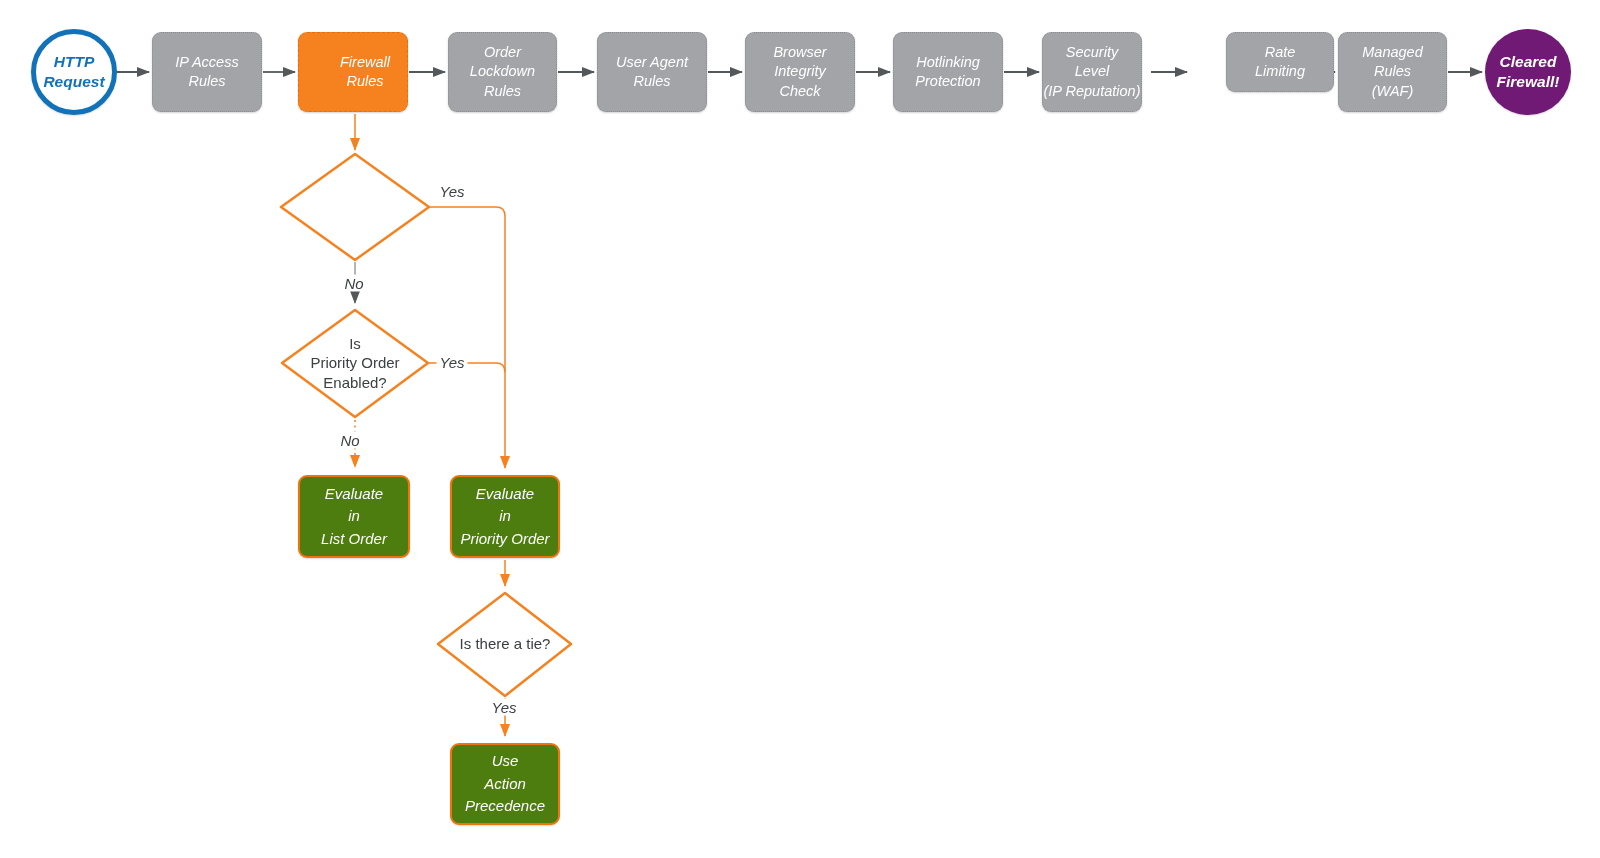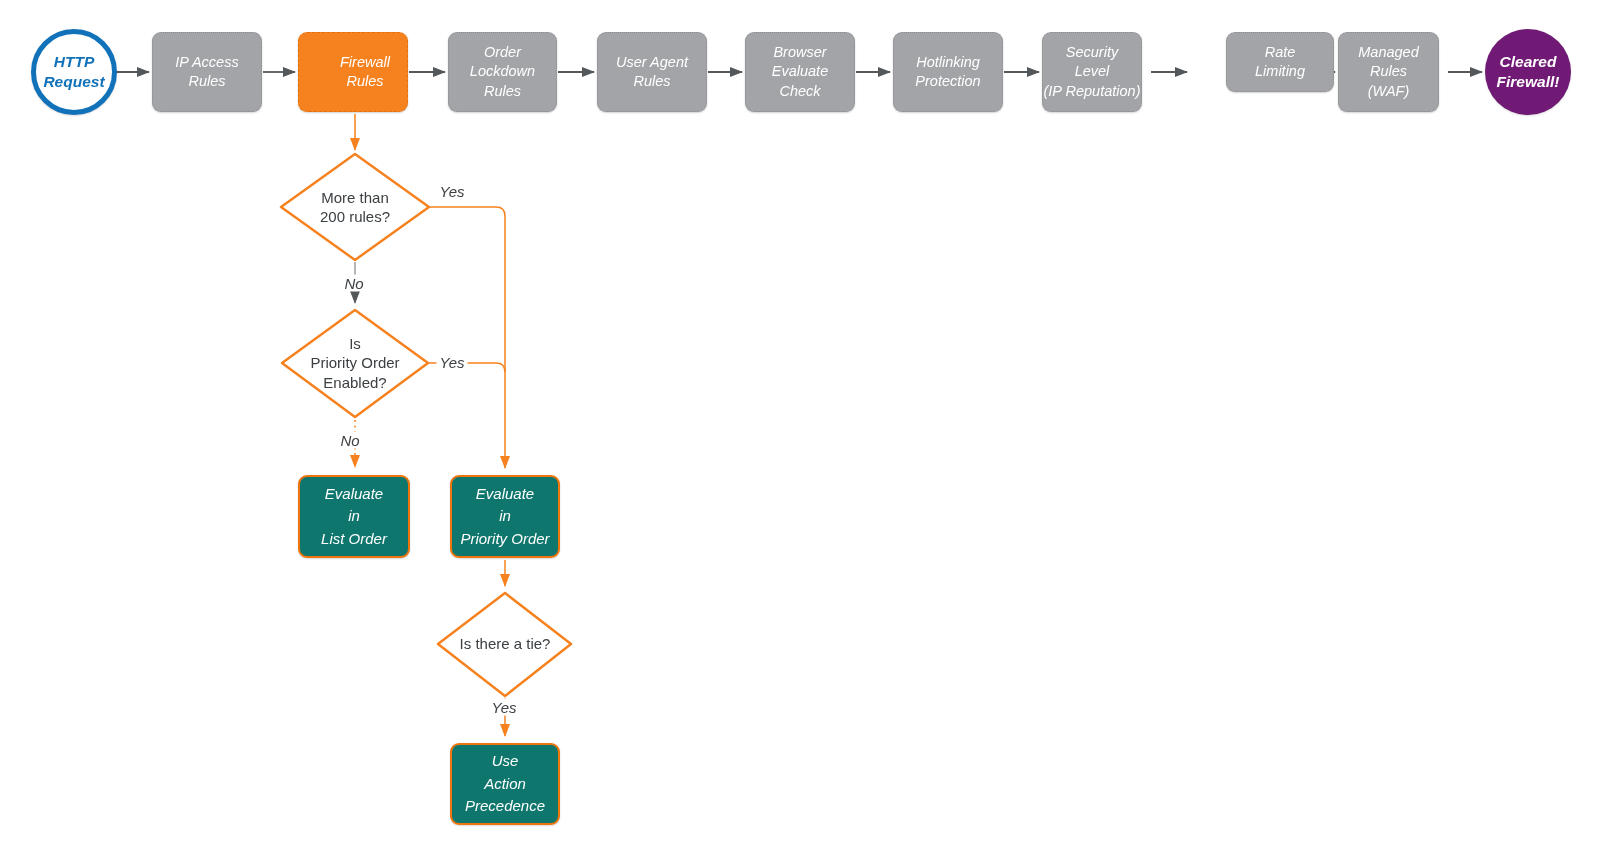--- a/index.html
+++ b/index.html
@@ -14,21 +14,21 @@
   }
   .stage{
     background:#A2A4A7;border:1px dotted #8A8C8F;border-radius:9px;
     color:#ffffff;font-style:italic;font-size:14.5px;line-height:1.32;
     box-shadow:0 1px 2px rgba(0,0,0,.18);
   }
   .stage--active{
     background:#F6821F;border:1px dashed #E2700B;
   }
   .action{
-    background:#0f766e;border:2px solid #ED750C;border-radius:9px;
+    background:#4d7c0f;border:2px solid #ED750C;border-radius:9px;
     color:#ffffff;font-style:italic;font-size:15px;line-height:1.5;
     box-shadow:0 1px 2px rgba(0,0,0,.15);
   }
   .terminal{
     border-radius:50%;font-weight:bold;font-style:italic;font-size:15.5px;
     line-height:1.3;box-shadow:0 1px 2px rgba(0,0,0,.15);
   }
   .terminal--start{background:#ffffff;border:5px solid #1272B9;color:#1272B9;font-style:italic;}
   .terminal--end{background:#701a75;color:#ffffff;}
   .decision-text{
@@ -94,35 +94,33 @@
   <div class="node stage" style="left:152px;top:32px;width:110px;height:80px;">IP Access
 Rules</div>
   <div class="node stage stage--active" style="left:298px;top:32px;width:110px;height:80px;padding-left:24px;">Firewall
 Rules</div>
   <div class="node stage" style="left:448px;top:32px;width:109px;height:80px;">Order
 Lockdown
 Rules</div>
   <div class="node stage" style="left:597px;top:32px;width:110px;height:80px;">User Agent
 Rules</div>
   <div class="node stage" style="left:745px;top:32px;width:110px;height:80px;">Browser
-Evaluate
+Integrity
 Check</div>
   <div class="node stage" style="left:893px;top:32px;width:110px;height:80px;">Hotlinking
 Protection</div>
   <div class="node stage" style="left:1042px;top:32px;width:100px;height:80px;">Security
 Level
 (IP Reputation)</div>
   <div class="node stage" style="left:1226px;top:32px;width:108px;height:60px;">Rate
 Limiting</div>
-  <div class="node stage" style="left:1338px;top:32px;width:101px;height:80px;">Managed
+  <div class="node stage" style="left:1338px;top:32px;width:109px;height:80px;">Managed
 Rules
 (WAF)</div>
 
-  <div class="decision-text" style="left:281px;top:157px;width:148px;height:100px;">More than
-200 rules?</div>
   <div class="decision-text" style="left:282px;top:313px;width:146px;height:100px;">Is
 Priority Order
 Enabled?</div>
   <div class="decision-text" style="left:438px;top:594px;width:134px;height:100px;">Is there a tie?</div>
 
   <div class="node action" style="left:298px;top:475px;width:112px;height:83px;">Evaluate
 in
 List Order</div>
   <div class="node action" style="left:450px;top:475px;width:110px;height:83px;">Evaluate
 in

